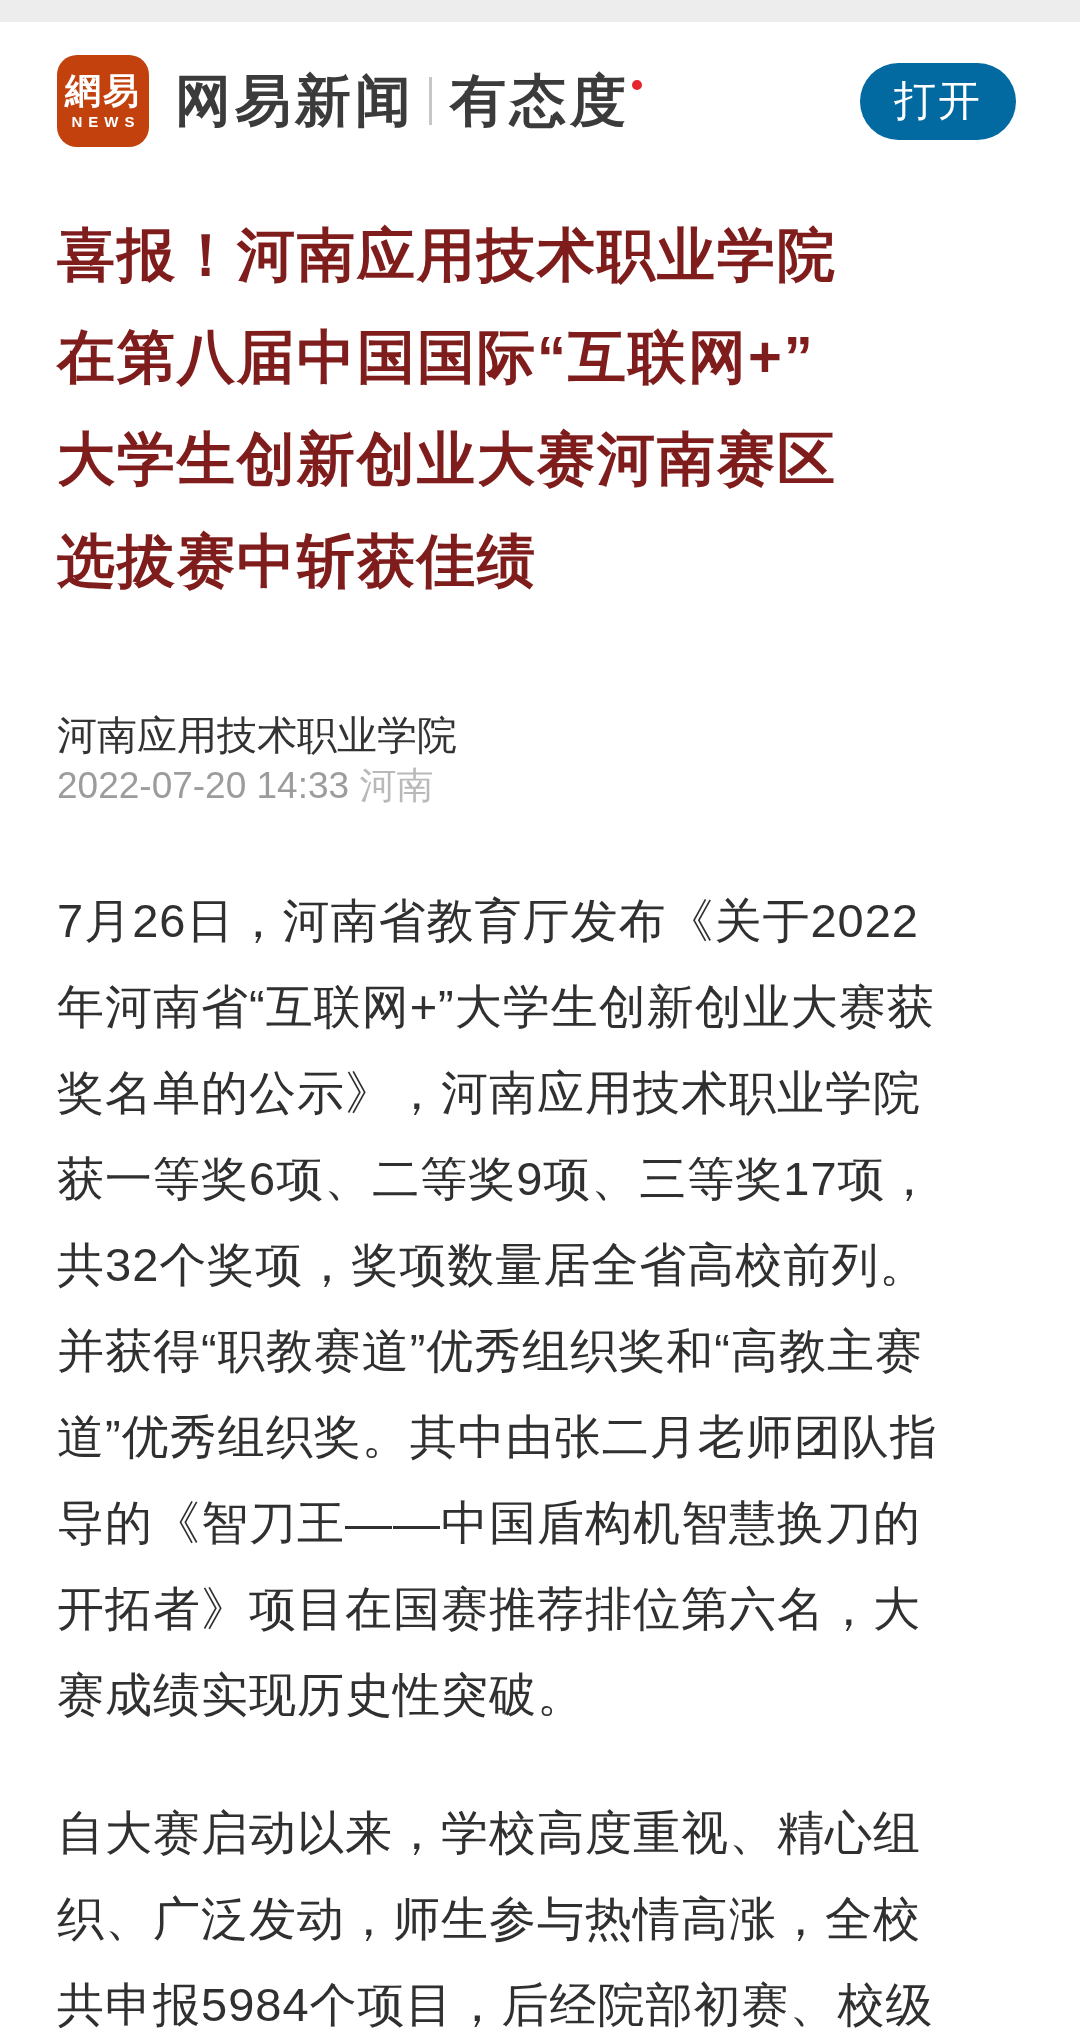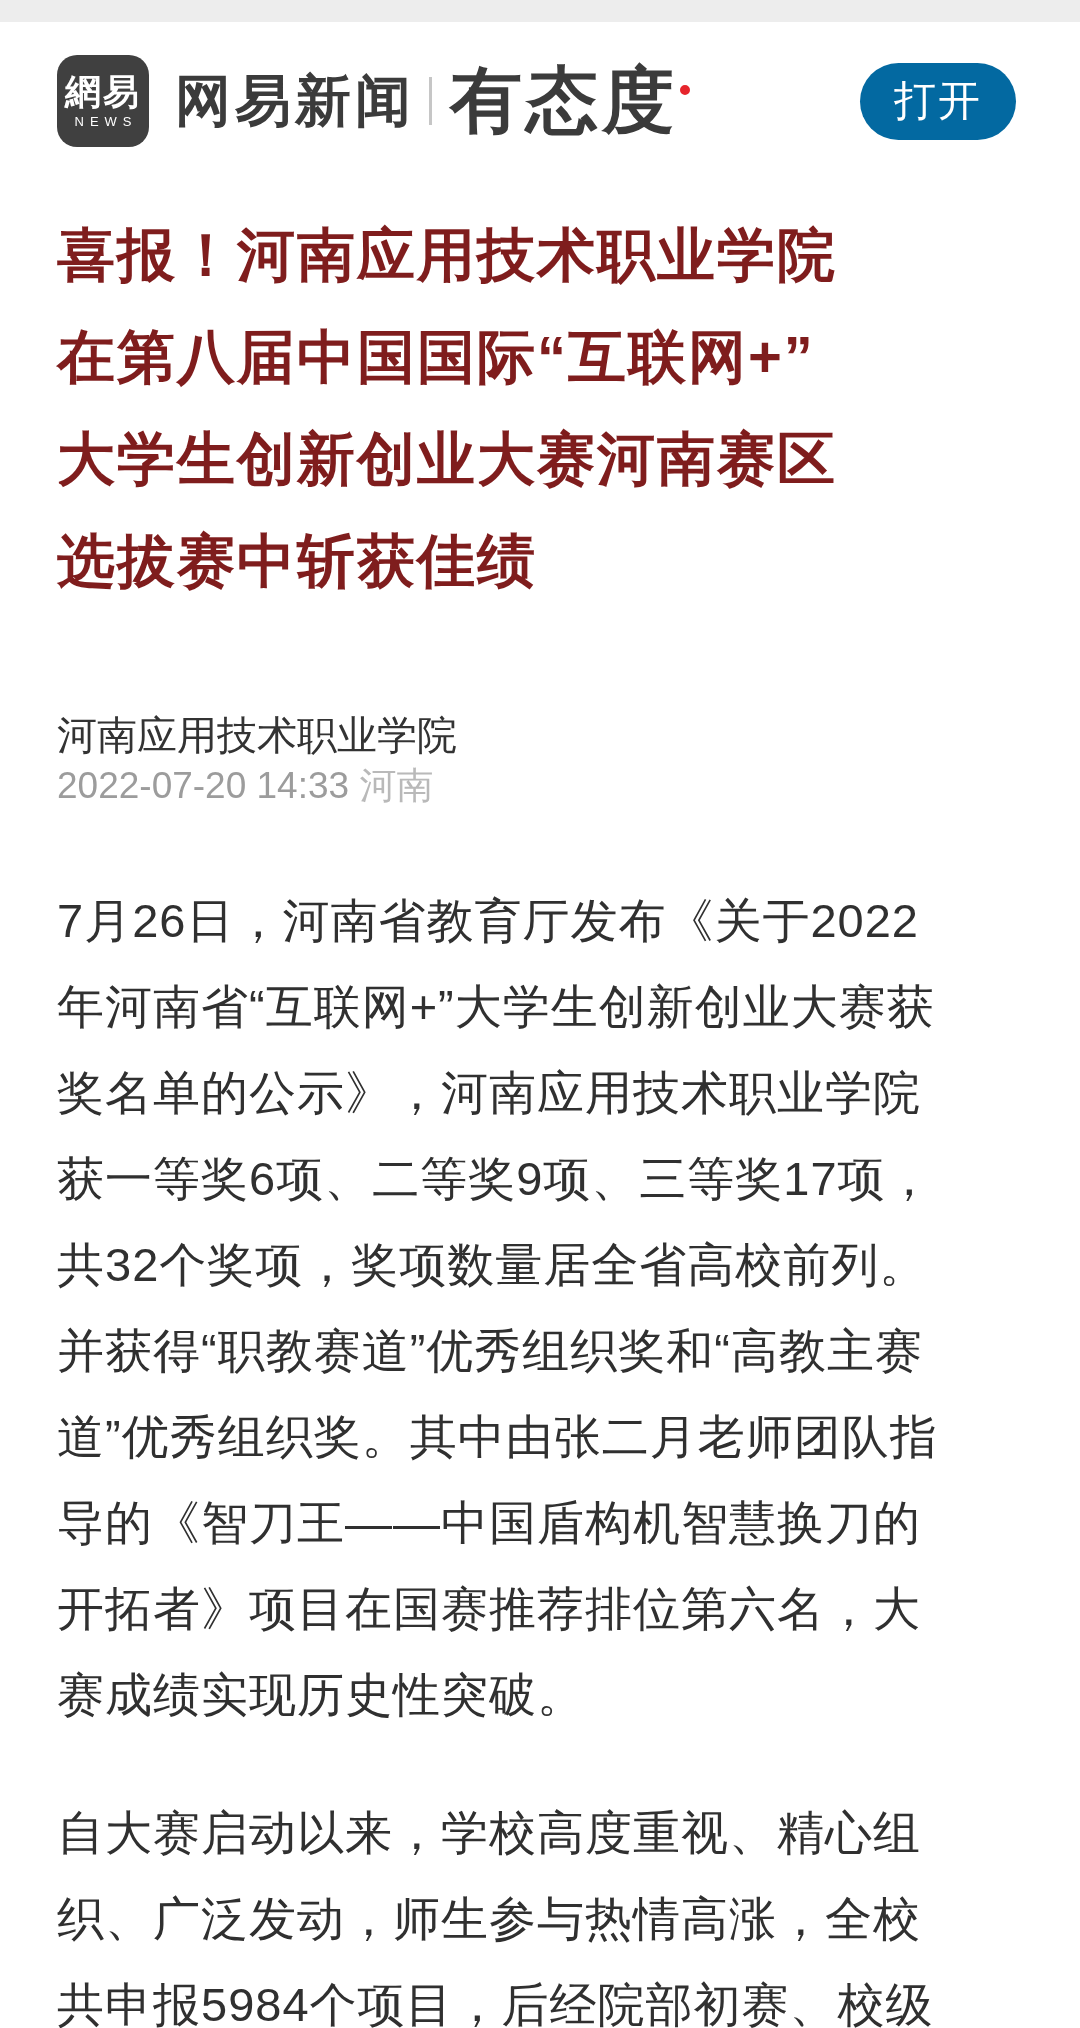--- a/index.html
+++ b/index.html
@@ -16,46 +16,46 @@
   .status-bar { width:100%; height:22px; background:#ededed; }
 
   
   .app-banner {
     display:flex; align-items:center;
     padding:33px 64px 0 57px;
     height:125px;
   }
   .logo-badge {
     width:92px; height:92px;
-    background:#404040;
+    background:#c2410c;
     border-radius:20px;
     display:flex; flex-direction:column;
     align-items:center; justify-content:center;
     flex:0 0 auto;
   }
   .logo-cn {
     color:#fff; font-size:36px; font-weight:700;
     line-height:1; letter-spacing:2px;
     font-family:"Liberation Serif", serif;
   }
   .logo-en {
-    color:#fff; font-size:13px; letter-spacing:6px;
-    margin-top:5px; line-height:1; padding-left:6px;
+    color:#fff; font-size:15px; letter-spacing:6px;
+    margin-top:5px; line-height:1; padding-left:6px;font-weight:bold;
   }
   .brand-wrap { display:flex; align-items:center; margin-left:26px; }
   .brand-title {
     font-size:56px; color:#3b3b3b; font-weight:600;
     letter-spacing:4px; line-height:1;
   }
   .brand-divider {
     width:3px; height:48px; background:#c6c6c6;
     margin:0 18px 0 14px;
   }
   .brand-slogan {
-    font-size:72px; color:#3b3b3b; font-weight:600;
+    font-size:56px; color:#3b3b3b; font-weight:600;
     letter-spacing:4px; line-height:1;
     font-family:"Liberation Serif", serif;
     position:relative;
   }
   .degree {
     display:inline-block;
     width:10px; height:10px;
     border:5px solid #e6252c;
     border-radius:50%;
     position:relative; top:-30px; left:2px;

